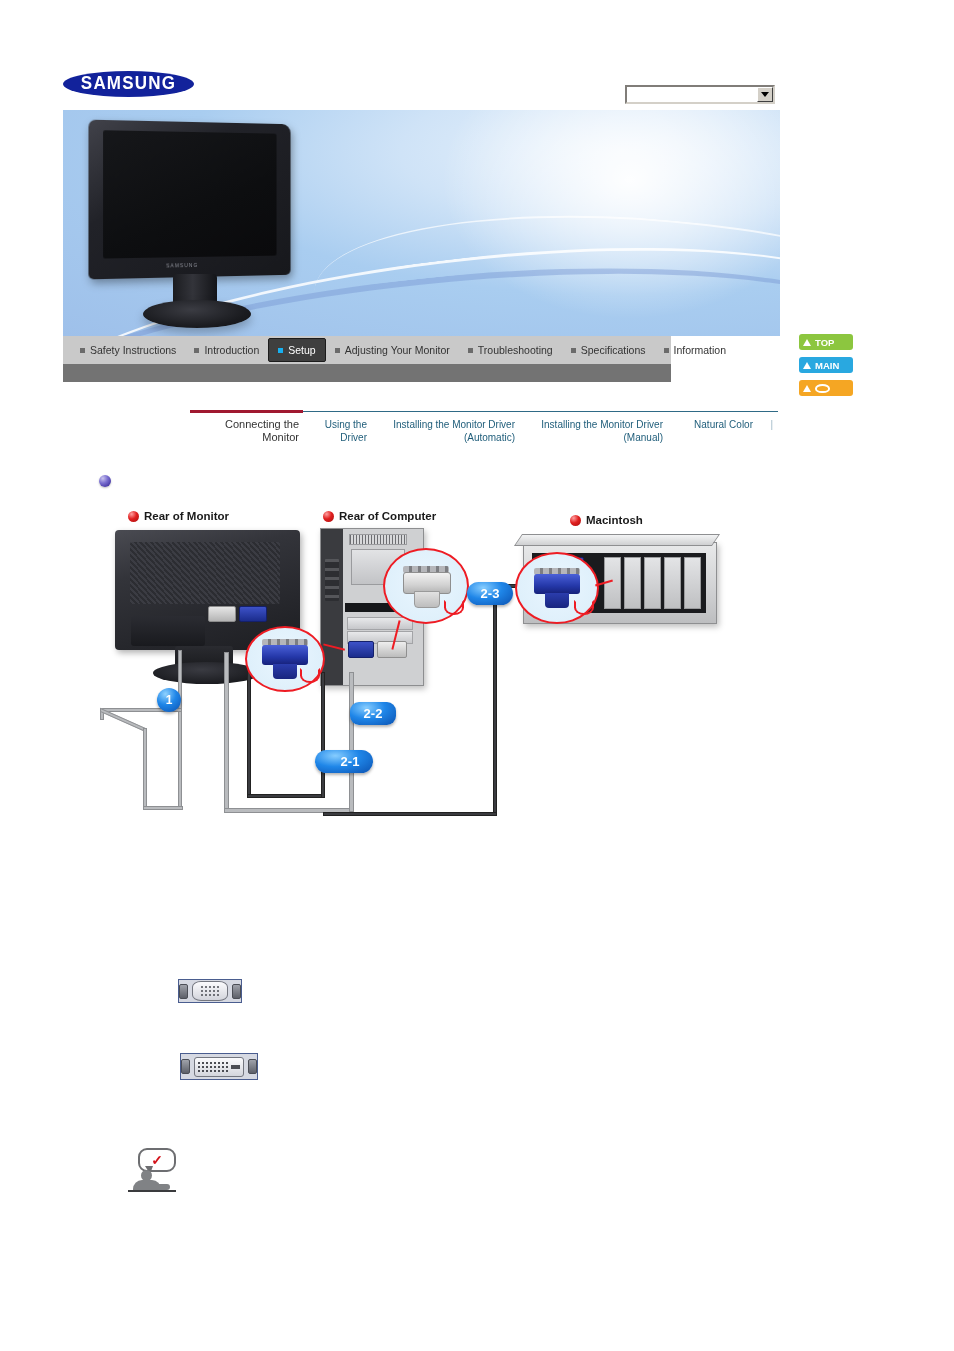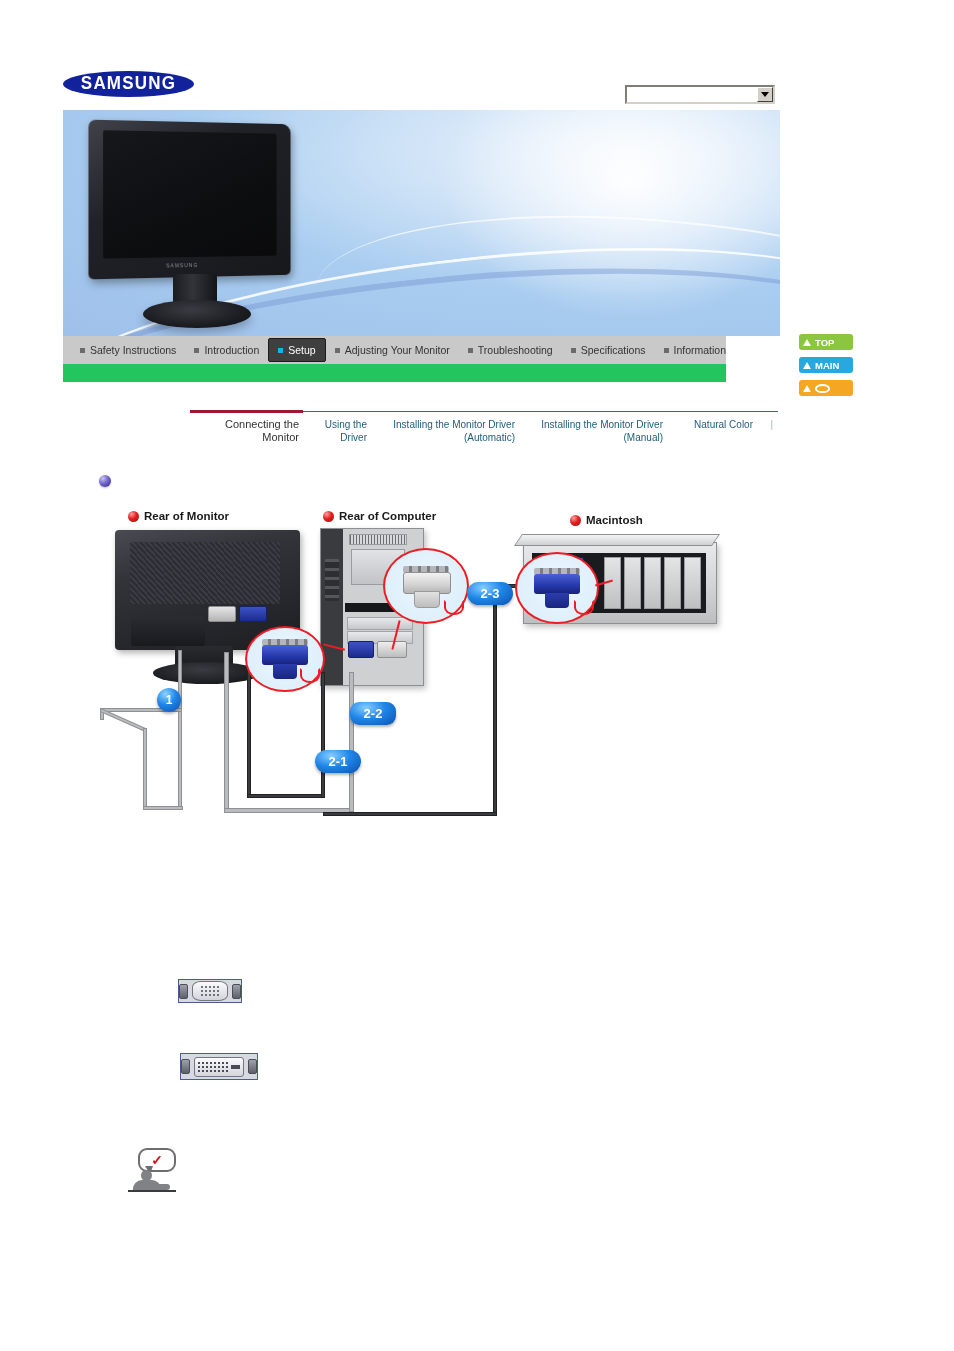--- a/index.html
+++ b/index.html
@@ -191,22 +191,22 @@
     line-height: 14.5px;
     font-family: "Liberation Sans", sans-serif;
     letter-spacing: .15px;
     white-space: pre-line;
   }
 
   
   #mainnav {
     position: absolute;
     left: 63px; top: 336px;
-    width: 663px; height: 46px;
-    background: #22c55e;
+    width: 608px; height: 46px;
+    background: #737373;
   }
   #mainnav .strip {
     position: absolute;
     left: 0; top: 0; right: 0; height: 28px;
     background: #c9c9c9;
     display: flex;
     align-items: center;
     padding-left: 8px;
     box-sizing: border-box;
   }
@@ -928,21 +928,21 @@
     <div class="plug">
       <div class="screws"></div>
       <div class="head"></div>
       <div class="neck"></div>
     </div>
     <div class="curlarrow"></div>
   </div>
   <div class="calloutline" style="left:500px; top:82px; width:18px; border-left:none; border-top:2px solid #ee1c24; transform:rotate(-16deg);"></div>
 
   <div class="badge-circle" style="left:62px;  top:188px;">1</div>
-  <div class="badge-pill" style="left:220px; top:250px;">2-1</div>
+  <div class="badge-pill" style="left:220px; top:250px;padding-left:12px;">2-1</div>
   <div class="badge-pill" style="left:255px; top:202px;border-radius:9px;">2-2</div>
   <div class="badge-pill" style="left:372px; top:82px;">2-3</div>
 </div>
 
 <div class="conn-fig" style="left:178px; top:979px; width:64px; height:24px;">
   <span class="screw"></span>
   <span class="dsub">
     <span class="row">
         <i></i>
         <i></i>

